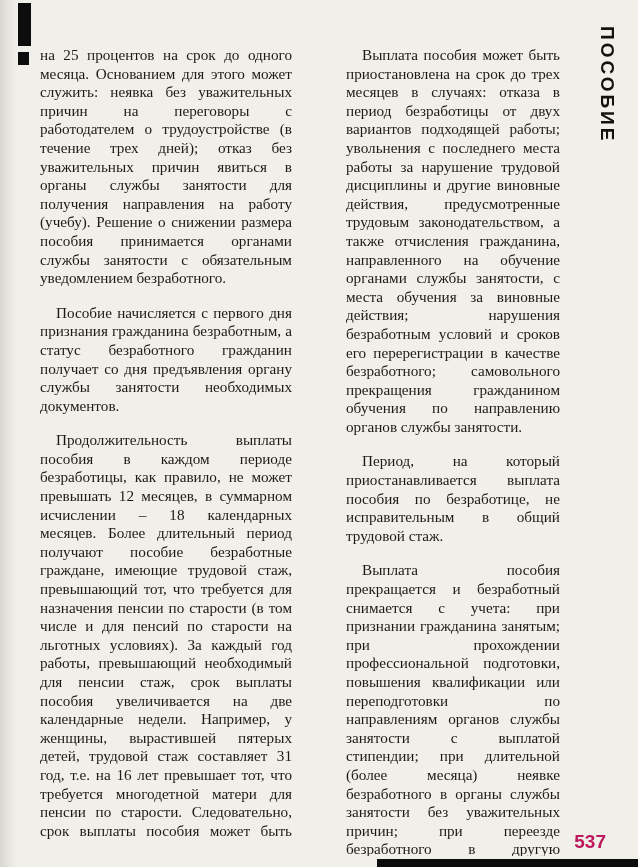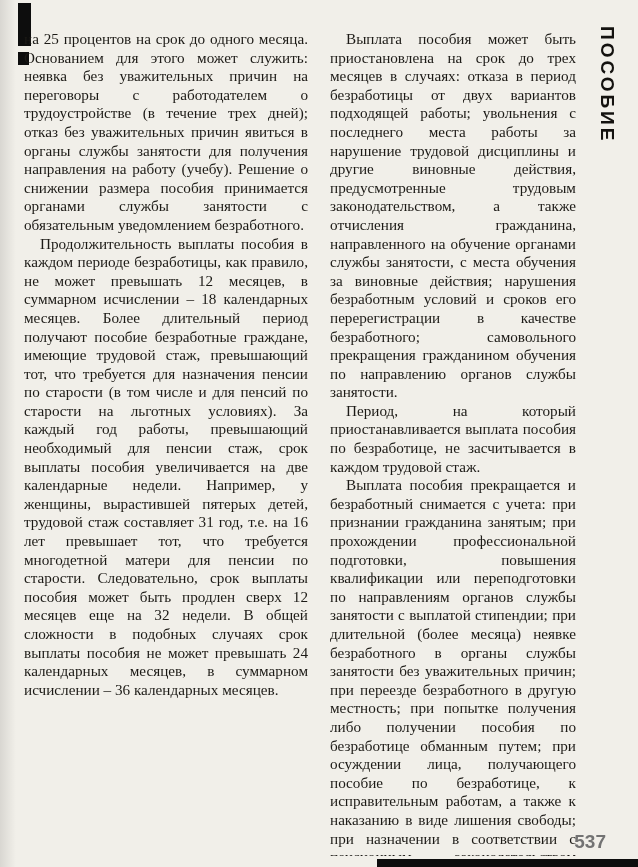--- a/index.html
+++ b/index.html
@@ -32,21 +32,21 @@
     text-align: justify;
     font-size: 15.2px;
     line-height: 18.6px;
     hyphens: auto;
     -webkit-hyphens: auto;
     overflow: hidden;
   }
   .col-left  { left: 24px;  width: 284px; height: 814px; }
   .col-right { left: 330px; width: 246px; height: 826px; }
   .col p {
-    margin: 0;
+    margin: 16px;
     text-indent: 16px;
   }
   .col p.no-indent { text-indent: 0; }
   .margin-label {
     position: absolute;
     top: 26px;
     right: 20px;
     writing-mode: vertical-rl;
     text-orientation: mixed;
     font-family: "Liberation Sans", "DejaVu Sans", sans-serif;
@@ -55,21 +55,21 @@
     letter-spacing: 3px;
     color: #14120f;
   }
   .page-number {
     position: absolute;
     right: 32px;
     bottom: 14px;
     font-family: "Liberation Sans", "DejaVu Sans", sans-serif;
     font-weight: bold;
     font-size: 19px;
-    color: #737373;
+    color: #be185d;
     text-align: center;
   }
   .artifact {
     position: absolute;
     background: #0d0d0d;
   }
   .artifact-top1   { left: 18px; top: 3px;  width: 13px; height: 43px; }
   .artifact-top2   { left: 18px; top: 52px; width: 11px; height: 13px; }
   .artifact-bottom { left: 377px; bottom: 0; width: 261px; height: 8px; }
 </style>
@@ -78,26 +78,27 @@
 
 <div class="page">
 
   <div class="artifact artifact-top1"></div>
   <div class="artifact artifact-top2"></div>
 
   <div class="margin-label">ПОСОБИЕ</div>
 
   <div class="col col-left">
     <p class="no-indent">на 25 процентов на срок до одного месяца. Основанием для этого может служить: неявка без уважительных причин на переговоры с работодателем о трудоустройстве (в течение трех дней); отказ без уважительных причин явиться в органы службы занятости для получения направления на работу (учебу). Решение о снижении размера пособия принимается органами службы занятости с обязательным уведомлением безработного.</p>
+    <p>Пособие начисляется с первого дня признания гражданина безработным, а статус безработного гражданин получает со дня предъявления органу службы занятости необходимых документов.</p>
     <p>Продолжительность выплаты пособия в каждом периоде безработицы, как правило, не может превышать 12 месяцев, в суммарном исчислении – 18 календарных месяцев. Более длительный период получают пособие безработные граждане, имеющие трудовой стаж, превышающий тот, что требуется для назначения пенсии по старости (в том числе и для пенсий по старости на льготных условиях). За каждый год работы, превышающий необходимый для пенсии стаж, срок выплаты пособия увеличивается на две календарные недели. Например, у женщины, вырастившей пятерых детей, трудовой стаж составляет 31 год, т.е. на 16 лет превышает тот, что требуется многодетной матери для пенсии по старости. Следовательно, срок выплаты пособия может быть продлен сверх 12 месяцев еще на 32 недели. В общей сложности в подобных случаях срок выплаты пособия не может превышать 24 календарных месяцев, в суммарном исчислении – 36 календарных месяцев.</p>
   </div>
 
   <div class="col col-right">
     <p>Выплата пособия может быть приостановлена на срок до трех месяцев в случаях: отказа в период безработицы от двух вариантов подходящей работы; увольнения с последнего места работы за нарушение трудовой дисциплины и другие виновные действия, предусмотренные трудовым законодательством, а также отчисления гражданина, направленного на обучение органами службы занятости, с места обучения за виновные действия; нарушения безработным условий и сроков его перерегистрации в качестве безработного; самовольного прекращения гражданином обучения по направлению органов службы занятости.</p>
-    <p>Период, на который приостанавливается выплата пособия по безработице, не засчитывается в каждом трудовой стаж.</p>
+    <p>Период, на который приостанавливается выплата пособия по безработице, не исправительным в общий трудовой стаж.</p>
     <p>Выплата пособия прекращается и безработный снимается с учета: при признании гражданина занятым; при прохождении профессиональной подготовки, повышения квалификации или переподготовки по направлениям органов службы занятости с выплатой стипендии; при длительной (более месяца) неявке безработного в органы службы занятости без уважительных причин; при переезде безработного в другую местность; при попытке получения либо получении пособия по безработице обманным путем; при осуждении лица, получающего пособие по безработице, к исправительным работам, а также к наказанию в виде лишения свободы; при назначении в соответствии с пенсионным законодательством пенсии по старости (по возрасту), за выслугу лет.</p>
 
   </div>
 
   <div class="page-number">537</div>
 
   <div class="artifact artifact-bottom"></div>
 
 </div>
 

